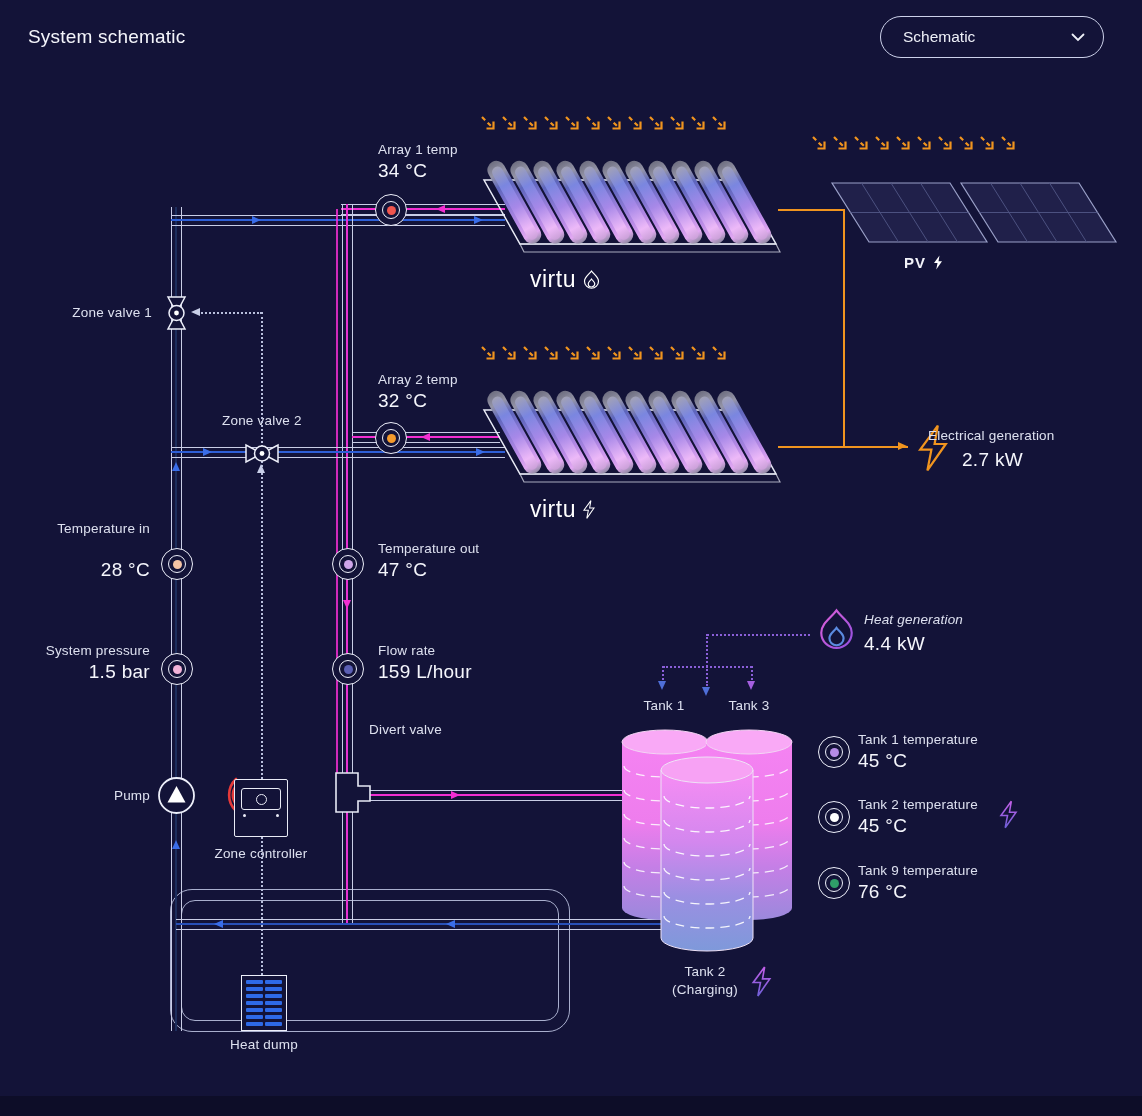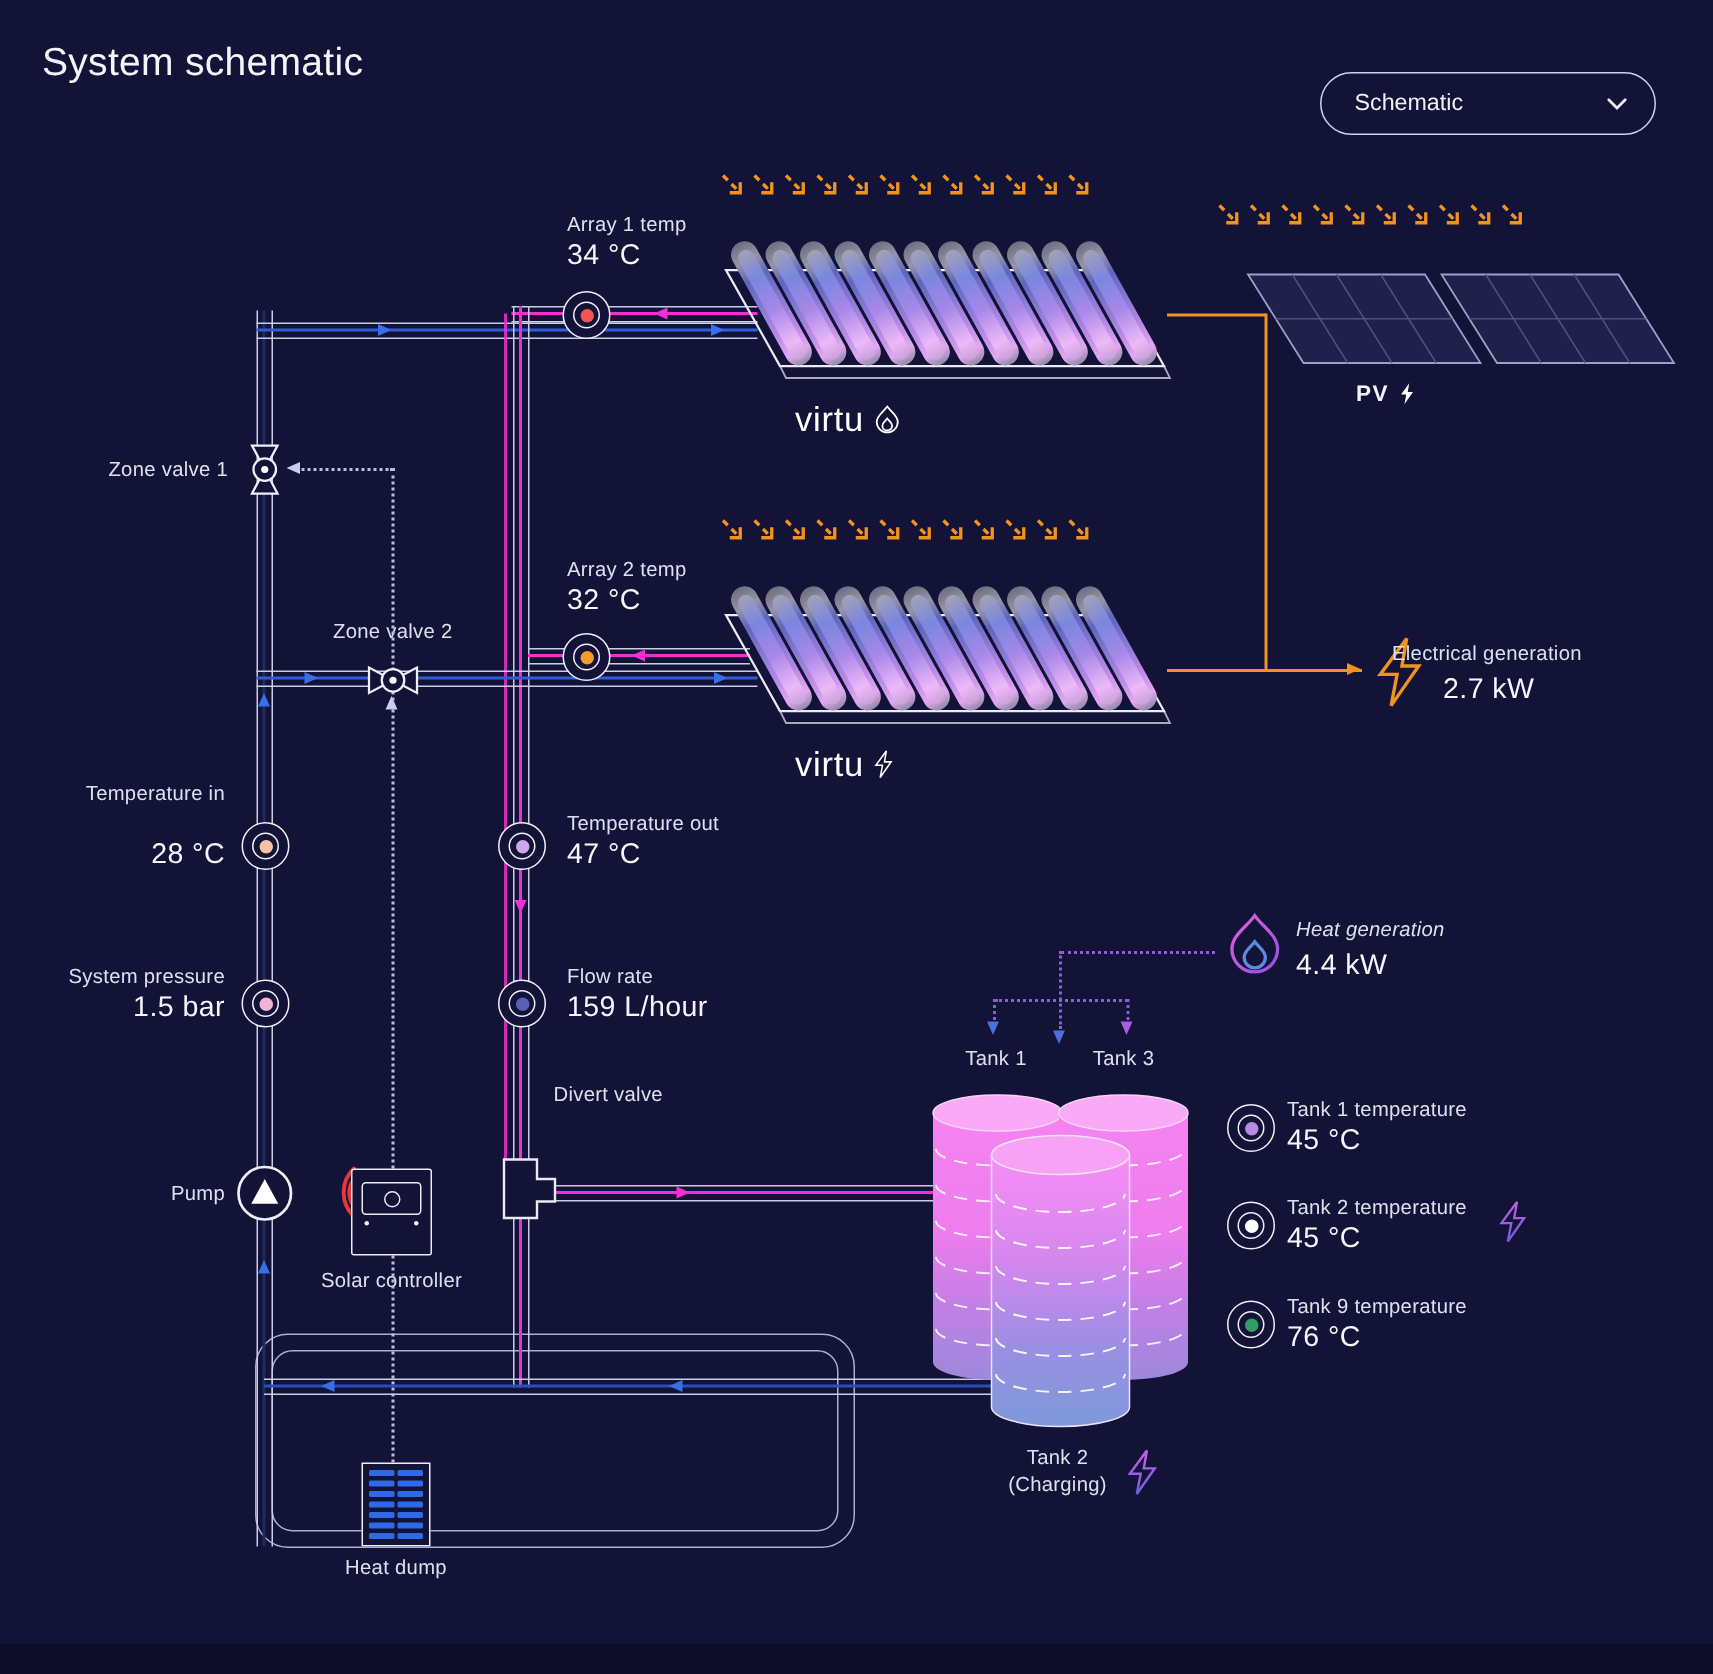--- a/index.html
+++ b/index.html
@@ -1,20 +1,20 @@
 <!DOCTYPE html>
 <html><head>
 <meta charset="utf-8">
 <style>
   html,body{margin:0;padding:0;background:#131338;}
   #canvas{position:relative;width:1142px;height:1116px;background:#131338;overflow:hidden;
           font-family:"Liberation Sans",sans-serif;color:#e9ebf6;}
   .abs{position:absolute;}
   
-  .title{font-size:26px;font-weight:500;color:#f4f5fb;letter-spacing:.2px;}
+  .title{font-size:19px;font-weight:500;color:#f4f5fb;letter-spacing:.2px;}
   .lbl{font-size:13.5px;color:#dde0ef;letter-spacing:.2px;white-space:nowrap;}
   .val{font-size:19px;color:#f5f6fc;font-weight:400;letter-spacing:.3px;white-space:nowrap;}
   .ra{text-align:left;}
   .ctr{text-align:center;}
   .brand{font-size:23px;color:#ffffff;font-weight:500;letter-spacing:.5px;}
   .pvlbl{font-size:15px;font-weight:700;color:#f2f3fa;letter-spacing:1px;}
   
   .dropdown{display:flex;align-items:center;justify-content:space-between;box-sizing:border-box;
     width:224px;height:42px;border:1.2px solid #ccd1ea;border-radius:21px;padding:0 18px 0 22px;
     font-size:15.5px;color:#eef0f8;background:transparent;cursor:pointer;}
@@ -114,21 +114,21 @@
         <line x1="1" y1="1" x2="11" y2="11" stroke-dasharray="4.5 3.5"></line>
         <polyline points="5.5,12.5 12.5,12.5 12.5,5.5"></polyline>
       </g>
       <path id="boltP" d="M12,1 L1,16 L8,16 L5.5,29 L17,12.5 L10,12.5 Z"></path>
       <path id="flO" d="M17,2 C12,9 3,14 3,22.5 A14,14 0 0 0 31,22.5 C31,14 22,9 17,2 Z"></path>
       <path id="flI" d="M17,18 C14.5,21.5 10.5,23.5 10.5,27.5 A6.5,6.5 0 0 0 23.5,27.5 C23.5,23.5 19.5,21.5 17,18 Z"></path>
     </defs>
   </svg>
 
   <div class="abs title" style="left:28px;top:26px;">System schematic</div>
-  <div class="abs dropdown" style="left:880px;top:16px;margin-top:32px;">
+  <div class="abs dropdown" style="left:880px;top:16px;">
     <span>Schematic</span>
     <svg class="inline" width="14" height="9" viewBox="0 0 14 9">
       <polyline points="1.5,1.5 7,7 12.5,1.5" fill="none" stroke="#eef0f8" stroke-width="1.8" stroke-linecap="round"></polyline>
     </svg>
   </div>
 
   <div class="loop" style="left:170px;top:889px;width:400px;height:143px;border-radius:22px;"></div>
   <div class="loop" style="left:181px;top:900px;width:378px;height:121px;border-radius:14px;"></div>
 
   <div class="pv" style="left:171px;top:207px;height:824px;--core:#1d2d5c;z-index:2;"></div>
@@ -361,21 +361,21 @@
     </g>
   </svg>
 
   <div class="ctrl">
     <div class="screen">
         <div class="knob"></div>
       </div>
     <div class="screw" style="left:8px;"></div>
     <div class="screw" style="right:8px;"></div>
   </div>
-  <div class="abs lbl ctr" style="left:206px;top:846px;width:110px;">Solar controller</div>
+  <div class="abs lbl ctr" style="left:206px;top:846px;width:110px;">Zone controller</div>
 
   <svg style="left:326px;top:771px;z-index:6;" width="46" height="44" viewBox="0 0 46 44">
     <path d="M10,2 L32,2 L32,15 L44,15 L44,30 L32,30 L32,41 L10,41 Z" fill="#131338" stroke="#e8eaf5" stroke-width="1.6"></path>
   </svg>
 
   <div class="hd">
     <i></i>
       <i></i>
       <i></i>
       <i></i>

